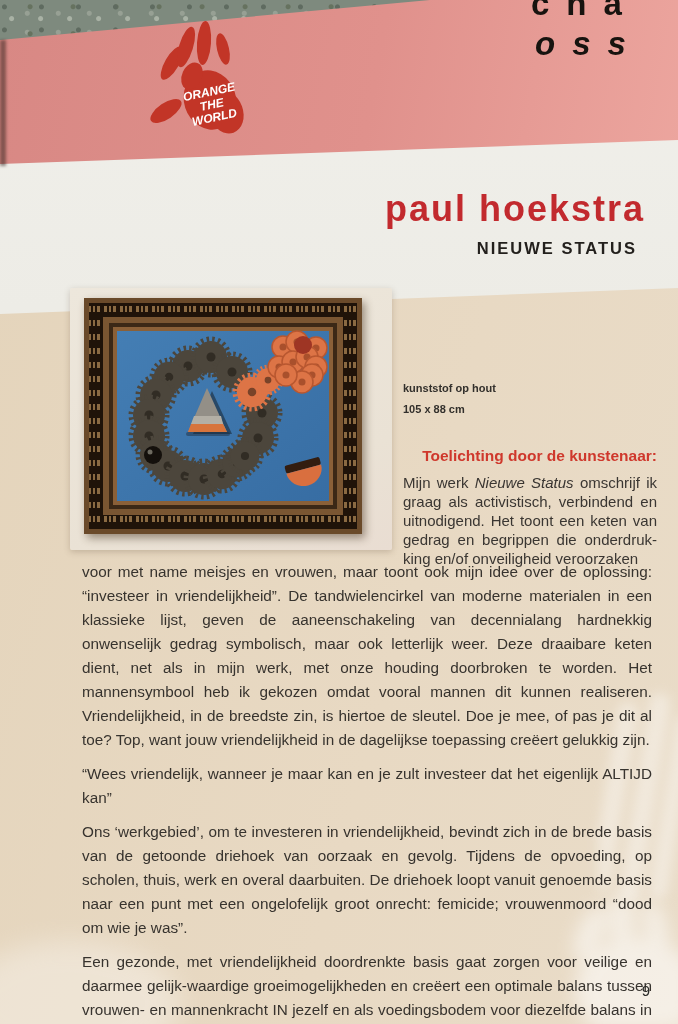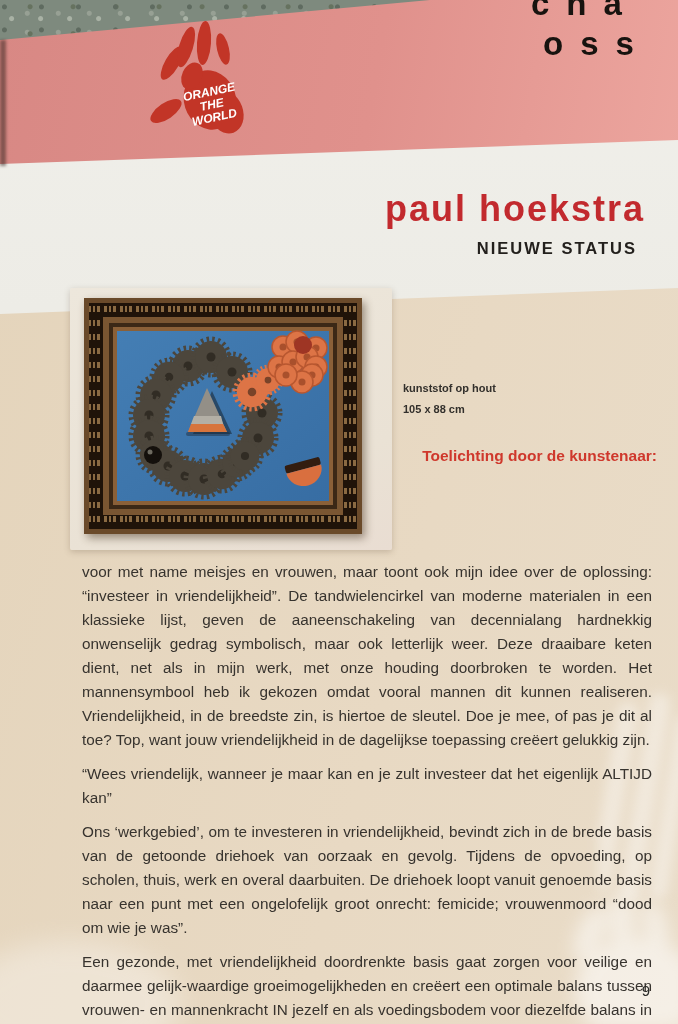--- a/index.html
+++ b/index.html
@@ -23,21 +23,21 @@
              background:rgba(45,32,26,.5);filter:blur(1.5px);}
   .logo-text{position:absolute;left:76px;top:34px;color:#211d1a;font-weight:bold;
              font-size:28px;line-height:30px;}
   .logo-text span{display:block;transform-origin:left center;}
   .lx1{transform:scaleX(.85);} .lx2{transform:scaleX(.57);}
   .lx3{transform:scaleX(.69);} .lx4{transform:scaleX(.48);}
   .hand-logo{position:absolute;left:140px;top:18px;width:130px;height:140px;}
   .brand{position:absolute;left:531px;top:0;width:150px;color:#17141
 2;font-weight:bold;font-size:33px;letter-spacing:17px;line-height:40px;color:#17130f;}
   .brand .b1{position:absolute;left:0;top:-16px;}
-  .brand .b2{position:absolute;left:12px;top:24px;}
+  .brand .b2{position:absolute;left:4px;top:24px;font-style:italic;}
   
   .artist{position:absolute;right:33px;top:188px;font-size:36px;font-weight:bold;
           color:#c22a2e;letter-spacing:2px;text-align:center;}
   .a-title{position:absolute;right:41px;top:239px;font-size:16.5px;font-weight:bold;
            color:#23201d;letter-spacing:2px;}
   
   .beige{position:absolute;left:0;top:0;width:678px;height:1024px;
          background:linear-gradient(105deg,#e4d4bb 0%,#e8d9c3 60%,#e9dcc8 100%);
          clip-path:polygon(0 314px,678px 288px,678px 1024px,0 1024px);}
   
@@ -202,20 +202,21 @@
         <rect x="216" y="173" width="36" height="8" rx="2" fill="#331d10"></rect>
         <path d="M216,181 a18,17 0 0 0 36,0 z" fill="#d96f3f"></path>
       </g>
     </svg>
   </div>
 
   <div class="details">
     <p class="d-line">kunststof op hout</p>
     <p class="d-line">105 x 88 cm</p>
     <p class="d-head">Toelichting door de kunstenaar:</p>
+    <p class="d-intro"><span>Mijn werk </span><i>Nieuwe Status</i><span> omschrijf ik graag als activistisch, verbindend en uitnodigend. Het toont een keten van gedrag en begrippen die onderdruk-king en/of onveiligheid veroorzaken</span></p>
   </div>
 
   <div class="bodytext">
     <p>voor met name meisjes en vrouwen, maar toont ook mijn idee over de oplossing: “investeer in vriendelijkheid”. De tandwielencirkel van moderne materialen in een klassieke lijst, geven de aaneenschakeling van decennialang hardnekkig onwenselijk gedrag symbolisch, maar ook letterlijk weer. Deze draaibare keten dient, net als in mijn werk, met onze houding doorbroken te worden. Het mannensymbool heb ik gekozen omdat vooral mannen dit kunnen realiseren. Vriendelijkheid, in de breedste zin, is hiertoe de sleutel. Doe je mee, of pas je dit al toe? Top, want jouw vriendelijkheid in de dagelijkse toepassing creëert gelukkig zijn.</p>
     <p>“Wees vriendelijk, wanneer je maar kan en je zult investeer dat het eigenlijk ALTIJD kan”</p>
     <p>Ons ‘werkgebied’, om te investeren in vriendelijkheid, bevindt zich in de brede basis van de getoonde driehoek van oorzaak en gevolg. Tijdens de opvoeding, op scholen, thuis, werk en overal daarbuiten. De driehoek loopt vanuit genoemde basis naar een punt met een ongelofelijk groot onrecht: femicide; vrouwenmoord “dood om wie je was”.</p>
     <p>Een gezonde, met vriendelijkheid doordrenkte basis gaat zorgen voor veilige en daarmee gelijk-waardige groeimogelijkheden en creëert een optimale balans tussen vrouwen- en mannenkracht IN jezelf en als voedingsbodem voor diezelfde balans in de samenleving.</p>
 
   </div>
 

